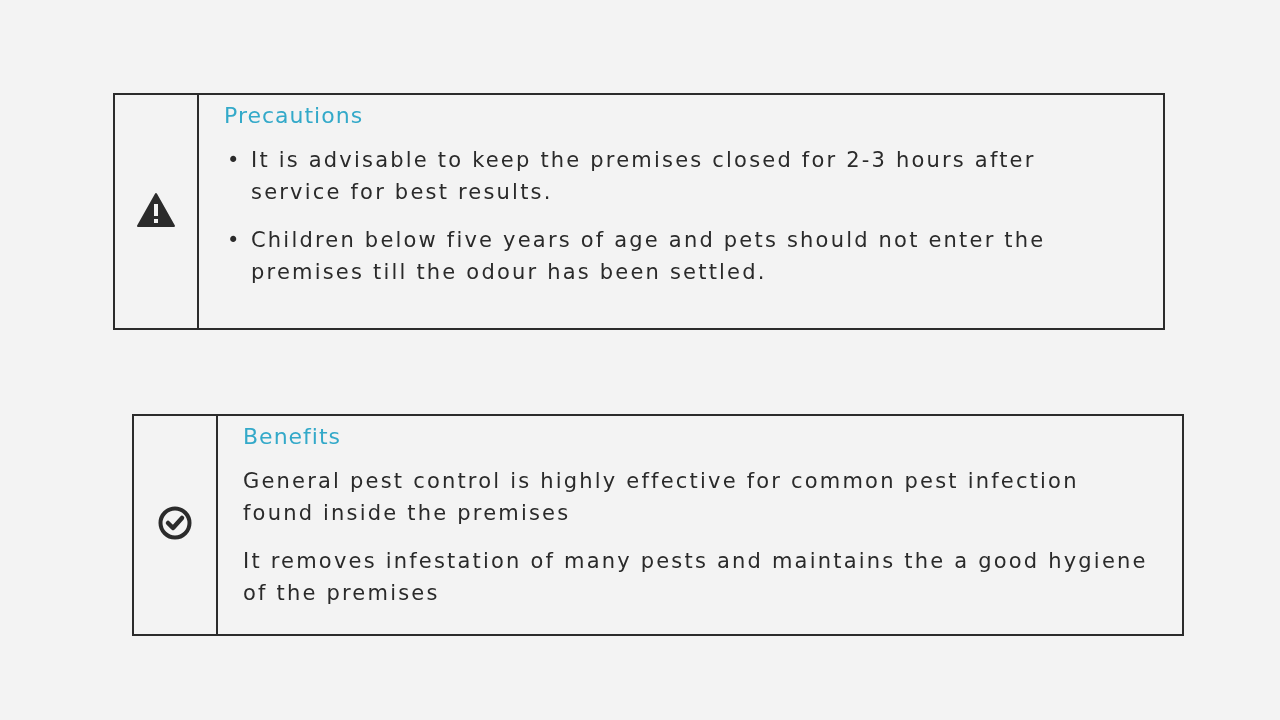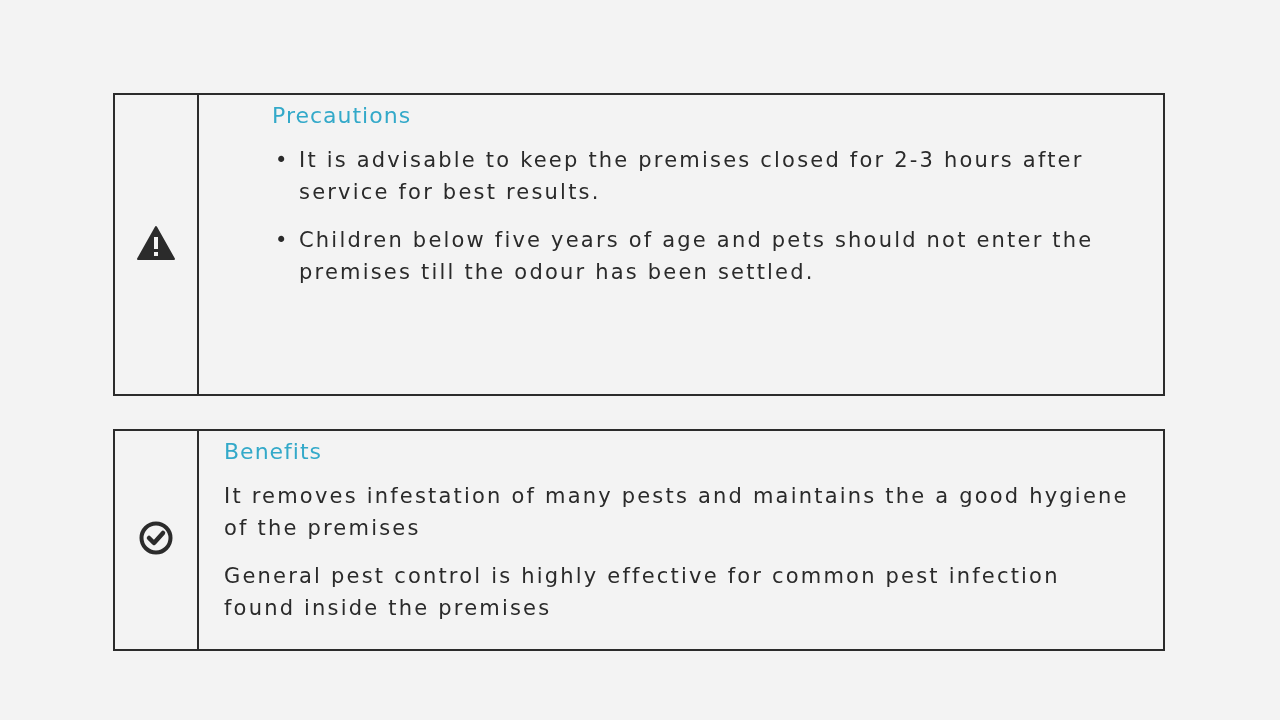--- a/index.html
+++ b/index.html
@@ -4,22 +4,22 @@
 <style>
   html, body { margin:0; padding:0; }
   body {
     width:1280px; height:720px; background:#f3f3f3; position:relative; overflow:hidden;
     font-family: "DejaVu Sans", sans-serif; color:#2a2a2a;
   }
   .card {
     position:absolute; left:113px; width:1052px; border:2px solid #2b2b2b;
     box-sizing:border-box; display:flex; background:#f3f3f3;
   }
-  .card.precautions { top:93px; height:303px;gap:48px; }
-  .card.benefits { top:429px; height:222px; }
+  .card.precautions { top:93px; height:237px; }
+  .card.benefits { top:414px; height:222px;margin-left:19px; }
   .icon-col {
     width:82px; border-right:2px solid #2b2b2b; display:flex; align-items:center; justify-content:center;
     flex-shrink:0;
   }
   .content { padding:6px 30px 0 25px; flex:1; }
   .title { color:#33a9c9; font-size:22px; letter-spacing:1px; margin:0 0 14px 0; line-height:30px; }
   ul { margin:0; padding:0; list-style:none; }
   li { position:relative; padding-left:27px; font-size:21px; line-height:31.5px; letter-spacing:2.2px; margin-bottom:17px; font-weight:400; }
   li::before { content:"•"; position:absolute; left:3px; top:0; }
   .para { font-size:21px; line-height:31.5px; letter-spacing:2.2px; margin:0 0 17px 0; }
@@ -50,16 +50,16 @@
   <div class="icon-col">
     <span>
       <svg width="36" height="36" viewBox="0 0 36 36">
         <circle cx="18" cy="18" r="14.5" fill="none" stroke="#2b2b2b" stroke-width="4"></circle>
         <path d="M11 18 L16 23 L25 13" fill="none" stroke="#2b2b2b" stroke-width="4.5" stroke-linecap="round" stroke-linejoin="round"></path>
       </svg>
     </span>
   </div>
   <div class="content">
     <div class="title">Benefits</div>
+    <p class="para">General pest control is highly effective for common pest infection found inside the premises</p>
     <p class="para">It removes infestation of many pests and maintains the a good hygiene of the premises</p>
-    <p class="para">General pest control is highly effective for common pest infection found inside the premises</p>
   </div>
 </div>
 
 </body></html>

